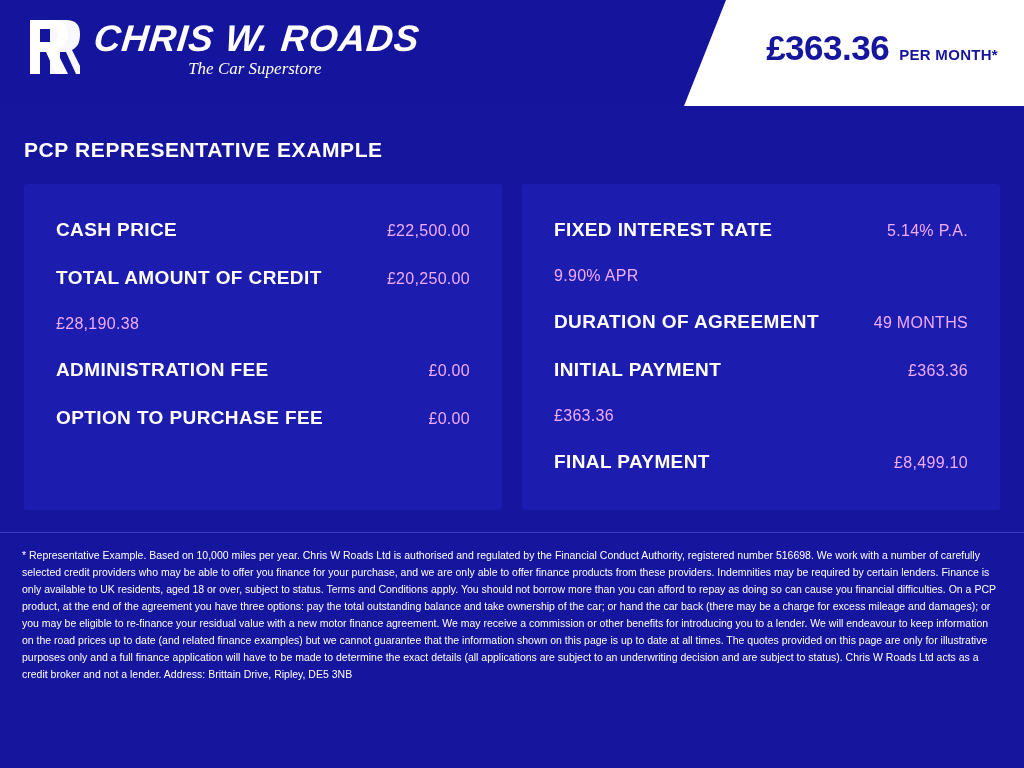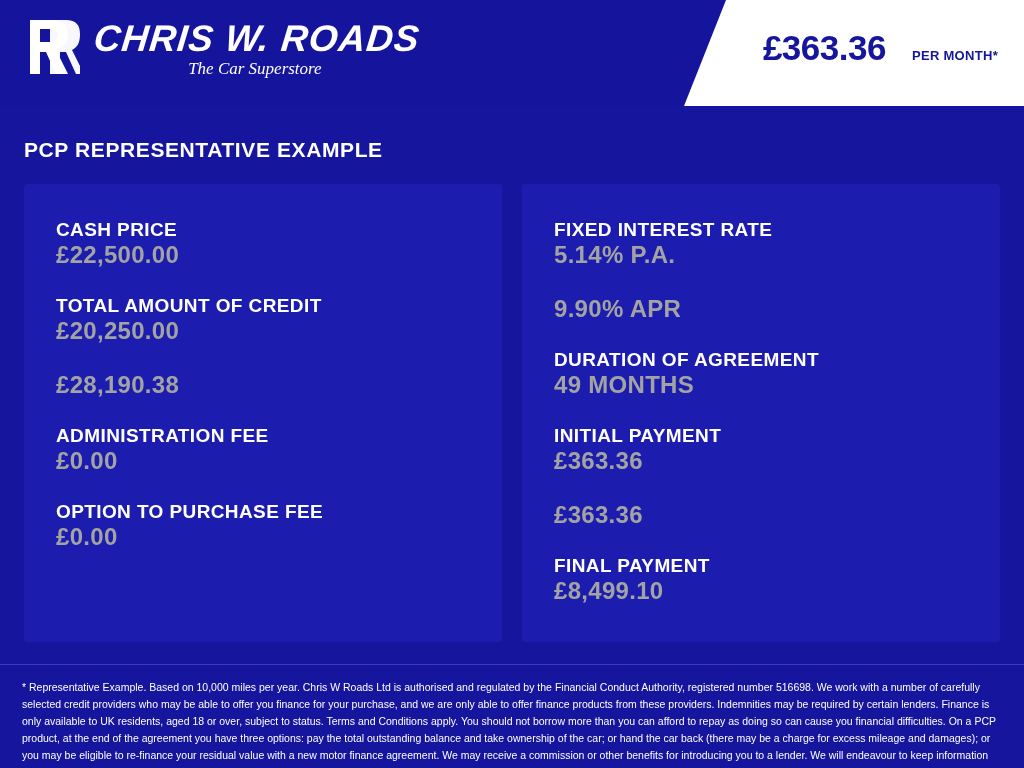--- a/index.html
+++ b/index.html
@@ -77,24 +77,24 @@
     display: flex;
     align-items: baseline;
   }
   .price-value {
     font-size: 35px;
     font-weight: bold;
     color: #15159e;
     letter-spacing: -0.5px;
   }
   .price-period {
-    font-size: 13px;
+    font-size: 15px;
     font-weight: bold;
     color: #15159e;
-    margin-left: 26px;
+    margin-left: 10px;
     letter-spacing: 0.3px;
   }
 
   
   .section-title {
     margin: 32px 4px 0 24px;
     font-size: 21px;
     font-weight: bold;
     color: #ffffff;
     letter-spacing: 0.6px;
@@ -110,33 +110,32 @@
     flex: 1;
     background: #1c1cae;
     border-radius: 3px;
     padding: 22px 26px 24px 26px;
   }
   .row {
     display: flex;
     justify-content: space-between;
     align-items: baseline;
     padding: 13px 6px 13px 6px;
-    flex-direction: column;
   }
   .row-label {
     font-size: 19px;
     font-weight: bold;
     color: #ffffff;
     letter-spacing: 0.4px;
     white-space: nowrap;
   }
   .row-value {
-    font-size: 24px;
-    font-weight: bold;
-    color: #a3a3a3;
+    font-size: 16px;
+    font-weight: normal;
+    color: #f0abfc;
     letter-spacing: 0.3px;
     white-space: nowrap;
   }
 
   
   .divider {
     margin-top: 22px;
     width: 100%;
     height: 1px;
     background: #3b3bc4;

